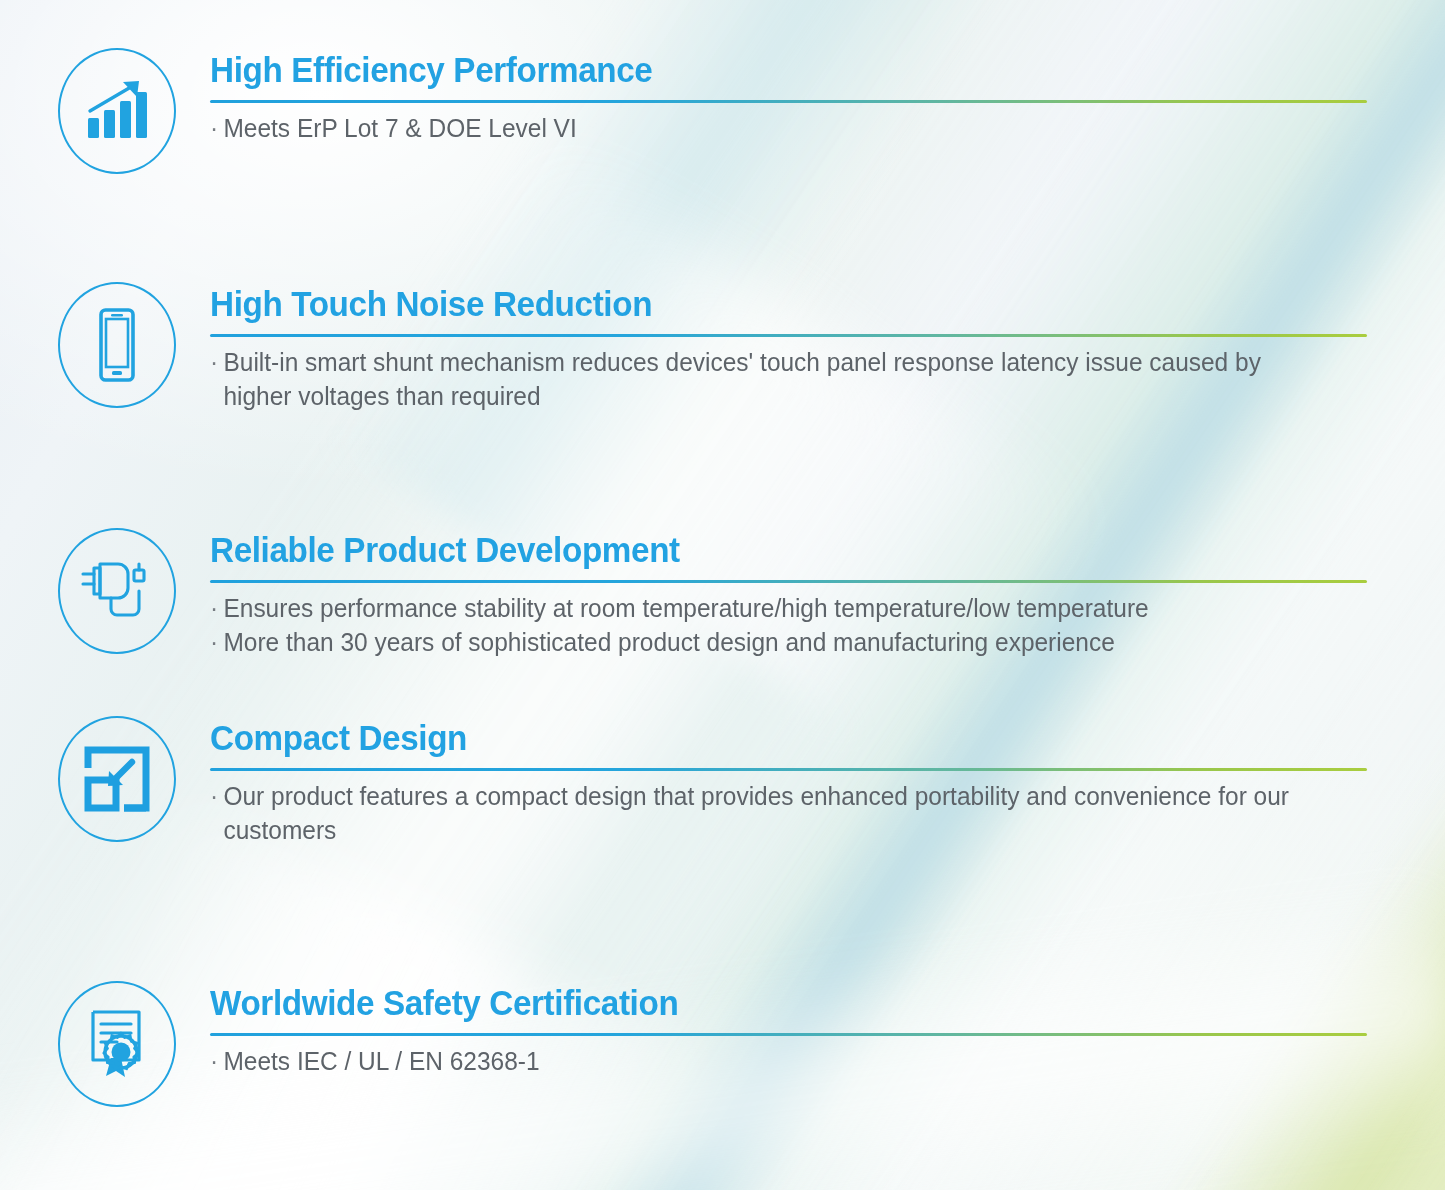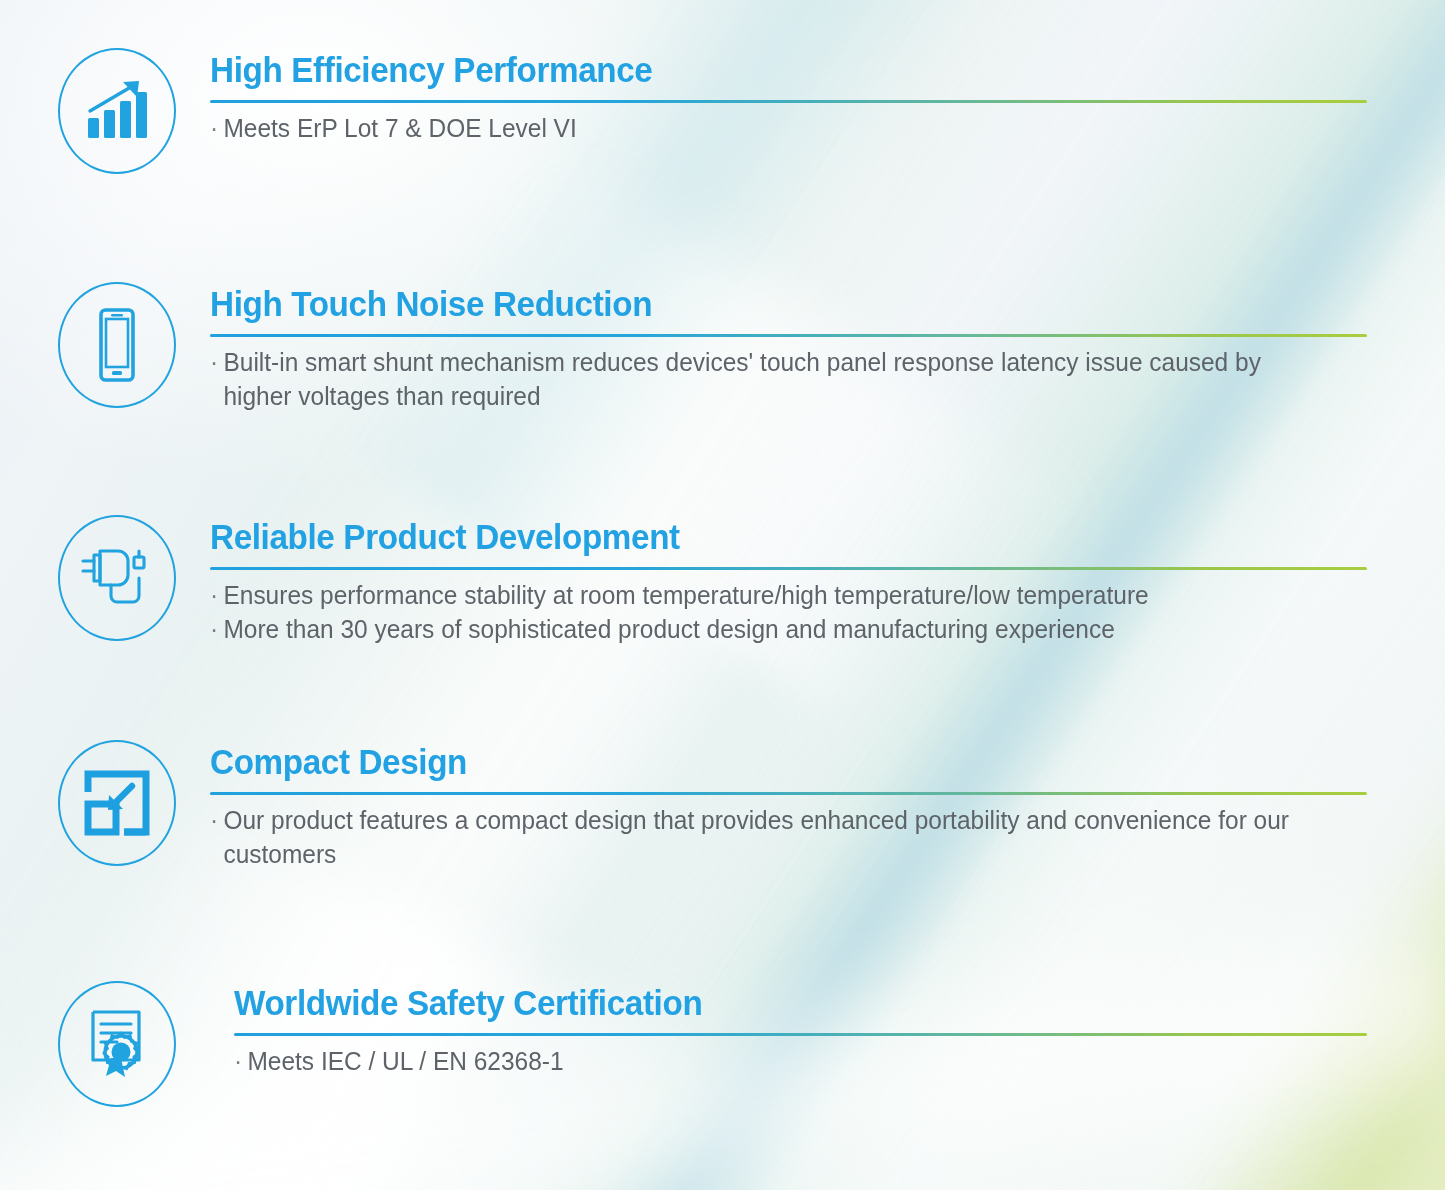--- a/index.html
+++ b/index.html
@@ -258,21 +258,21 @@
         <div class="divider"></div>
         <div class="bullets">
           <div class="bullet">
             <span class="bullet-dot">·</span>
             <span class="bullet-text">Built-in smart shunt mechanism reduces devices' touch panel response latency issue caused by higher voltages than required</span>
           </div>
         </div>
       </div>
     </div>
 
-    <div class="feature" style="top:515px;">
+    <div class="feature" style="top:528px;">
       <div class="icon-wrap">
         <div class="icon-ring">
           <svg width="78" height="74" viewBox="0 0 78 74" fill="none" stroke="#21a3e0" stroke-width="3.1" stroke-linecap="round" stroke-linejoin="round">
             <path d="M22 10 h18 a10 10 0 0 1 10 10 v14 a10 10 0 0 1 -10 10 h-18 z" fill="none"></path>
             <path d="M16 14 h6 v26 h-6 z" fill="none"></path>
             <path d="M5 20 h11 M5 30 h11"></path>
             <path d="M33 44 v11 a6 6 0 0 0 6 6 h16 a6 6 0 0 0 6 -6 v-18" fill="none"></path>
             <rect x="56" y="16" width="10" height="11" rx="1.5" fill="none"></rect>
             <path d="M61 16 v-6"></path>
           </svg>
@@ -287,21 +287,21 @@
             <span class="bullet-text">Ensures performance stability at room temperature/high temperature/low temperature</span>
           </div>
           <div class="bullet">
             <span class="bullet-dot">·</span>
             <span class="bullet-text">More than 30 years of sophisticated product  design and manufacturing experience</span>
           </div>
         </div>
       </div>
     </div>
 
-    <div class="feature" style="top:740px;">
+    <div class="feature" style="top:716px;">
       <div class="icon-wrap">
         <div class="icon-ring">
           <svg width="66" height="66" viewBox="0 0 66 66" fill="none">
             <path d="M4 22 V4 H62 V62 H40" fill="none" stroke="#1e9fe0" stroke-width="7"></path>
             <path d="M62 62 H40" fill="none" stroke="#1e9fe0" stroke-width="7"></path>
             <rect x="4" y="34" width="28" height="28" fill="none" stroke="#1e9fe0" stroke-width="7"></rect>
             <path d="M48 16 L28 36" stroke="#1e9fe0" stroke-width="6.4" stroke-linecap="round"></path>
             <path d="M24 40 L25 25 L39 39 Z" fill="#1e9fe0"></path>
           </svg>
         </div>
@@ -311,21 +311,21 @@
         <div class="divider"></div>
         <div class="bullets">
           <div class="bullet">
             <span class="bullet-dot">·</span>
             <span class="bullet-text">Our product features a compact design that provides enhanced portability and convenience for our customers</span>
           </div>
         </div>
       </div>
     </div>
 
-    <div class="feature" style="top:981px;gap:24px;">
+    <div class="feature" style="top:981px;">
       <div class="icon-wrap">
         <div class="icon-ring">
           <svg width="72" height="76" viewBox="0 0 72 76" fill="none">
             <path d="M12 6 H58 V54 H34" fill="none" stroke="#21a3e0" stroke-width="3.2" stroke-linejoin="round"></path>
             <path d="M12 6 V54 H34" fill="none" stroke="#21a3e0" stroke-width="3.2" stroke-linejoin="round"></path>
             <path d="M20 18 H50 M20 27 H50 M20 36 H36" stroke="#21a3e0" stroke-width="3.2" stroke-linecap="round"></path>
             <path d="M30 52 l-5 18 l10 -5 l9 6 l-4 -19 z" fill="#21a3e0"></path>
             <circle cx="40" cy="46" r="16" fill="none" stroke="#21a3e0" stroke-width="3.4"></circle>
             <circle cx="40" cy="46" r="9.5" fill="#21a3e0"></circle>
             <path d="M40 27 l3.6 4.6 5.6 -2.2 1 6 5.8 1.6 -2.6 5.5 3.9 4.5 -4.6 3.9 1.1 5.9 -5.9 .6 -2.3 5.5 -5.6 -2.3 -5.6 2.3 -2.3 -5.5 -5.9 -.6 1.1 -5.9 -4.6 -3.9 3.9 -4.5 -2.6 -5.5 5.8 -1.6 1 -6 5.6 2.2 z" fill="none" stroke="#21a3e0" stroke-width="2.6" stroke-linejoin="round"></path>

